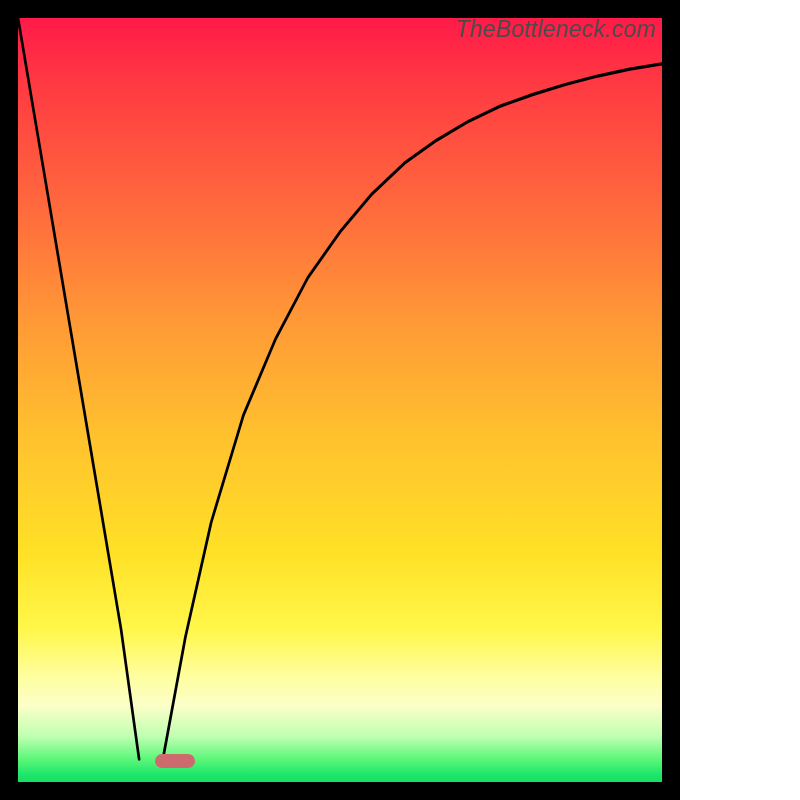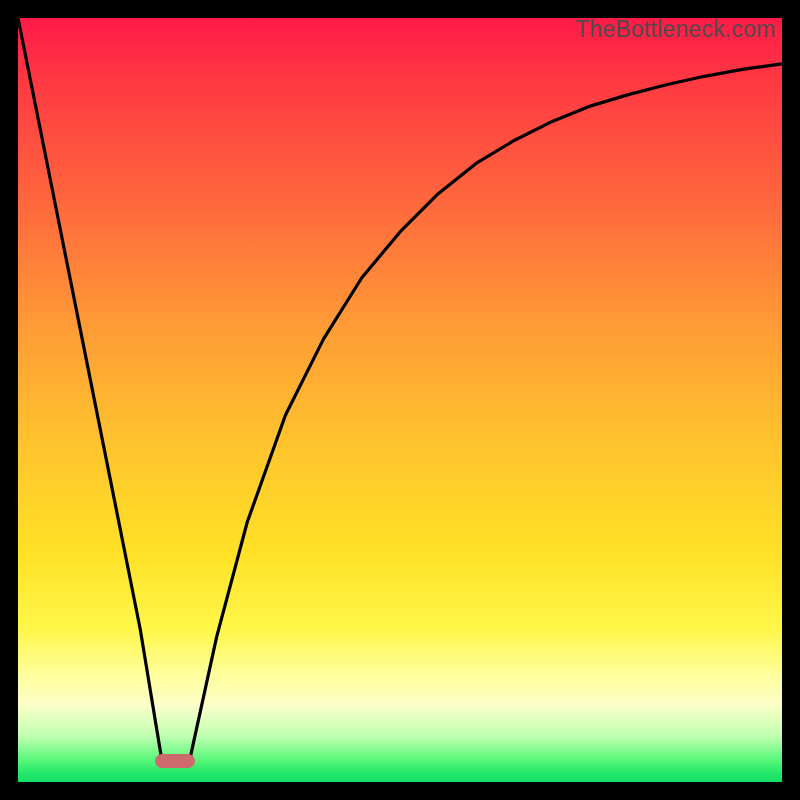--- a/index.html
+++ b/index.html
@@ -6,24 +6,25 @@
     margin: 0;
     padding: 0;
     width: 800px;
     height: 800px;
     overflow: hidden;
     background: #fff;
     font-family: Arial, Helvetica, sans-serif;
   }
   .frame {
     position: relative;
-    width: 800px;
+    width: 680px;
     height: 800px;
     box-sizing: border-box;
     border: 18px solid #000;
+    font-style: italic;
   }
   .plot-area {
     position: absolute;
     inset: 0;
     overflow: hidden;
   }
   .gradient-bg {
     position: absolute;
     inset: 0;
     

